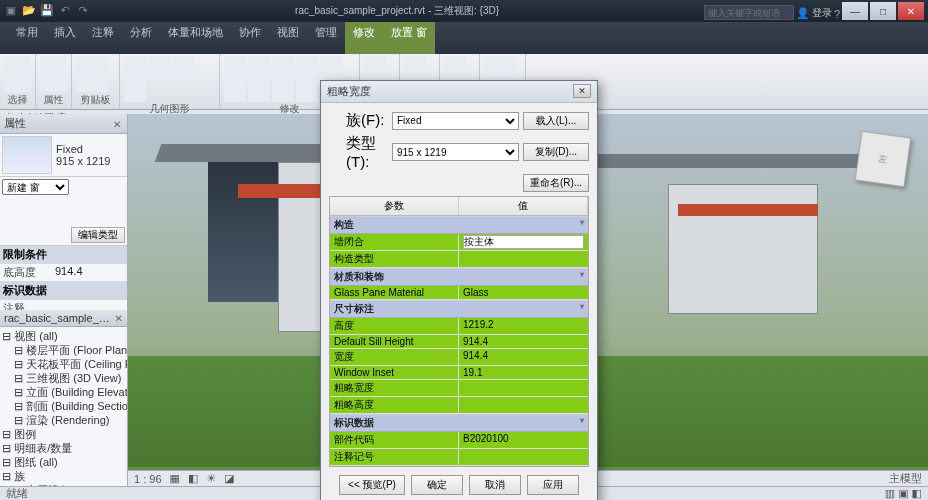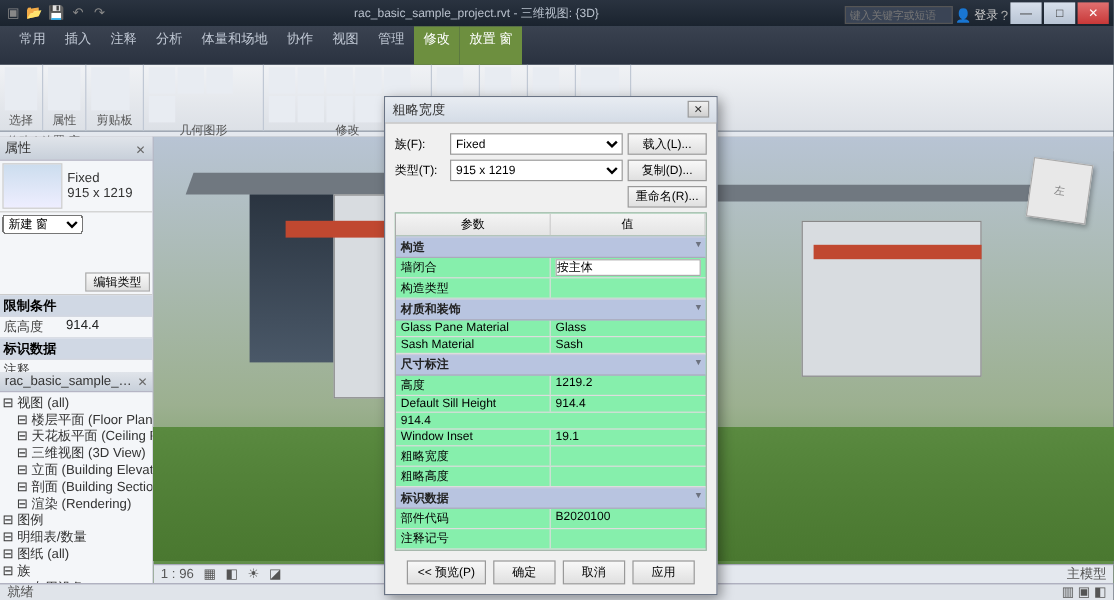--- a/index.html
+++ b/index.html
@@ -64,25 +64,25 @@
 .ground { position: absolute; left:0; right:0; bottom:0; height: 130px; background: linear-gradient(#5a8a40,#4a7830); transform: perspective(400px) rotateX(50deg); transform-origin: top; }
 .viewcube { position: absolute; right: 20px; top: 20px; width: 50px; height: 50px; background: #e8e8e8; border: 1px solid #aaa; transform: rotate(8deg); box-shadow: 2px 2px 4px rgba(0,0,0,.3); font-size: 9px; text-align: center; padding-top: 18px; color: #888; }
 .viewcontrols { position: absolute; left:0; right:0; bottom:0; height:16px; background:#e4e8ee; border-top:1px solid #aab; font-size:10px; padding:1px 6px; color:#555; display:flex; gap:8px; align-items:center; }
 
 
 .dialog { position: absolute; left: 320px; top: 80px; width: 278px; background: #f0f0f0; border: 1px solid #6a7485; box-shadow: 3px 3px 10px rgba(0,0,0,.4); z-index: 100; }
 .dlg-title { background: linear-gradient(#e8ecf2,#d4dce6); padding: 3px 6px; font-size: 11px; color: #333; display: flex; justify-content: space-between; border-bottom: 1px solid #bbb; }
 .dlg-title .x { width: 18px; height: 14px; background: linear-gradient(#f0f0f0,#d0d0d0); border: 1px solid #999; text-align: center; font-size: 9px; line-height: 12px; }
 .dlg-body { padding: 8px; }
 .dlg-row { display: flex; align-items: center; margin-bottom: 4px; gap: 4px; }
-.dlg-row label { width: 42px; font-size: 10px; }
+.dlg-row label { width: 42px; font-size: 15px; margin-left: 17px; }
 .dlg-row select { flex: 1; height: 18px; font-size: 10px; border: 1px solid #999; background: #fff; }
 .dlg-row .sidebtn { width: 66px; height: 18px; font-size: 10px; background: linear-gradient(#f8f8f8,#e0e0e0); border: 1px solid #999; }
 .param-label { font-size: 10px; margin: 6px 0 2px; }
-.param-table { border: 1px solid #aaa; width: 100%; background: #86efac; }
+.param-table { border: 1px solid #aaa; width: 100%; background: #84cc16; }
 .param-head { display: flex; background: linear-gradient(#f4f4f4,#e4e4e4); border-bottom: 1px solid #bbb; }
 .param-head div { flex: 1; text-align: center; font-size: 10px; padding: 2px; border-right: 1px solid #ccc; }
 .param-grouphead { background: #b8c4e0; padding: 1px 4px; font-size: 10px; font-weight: bold; color: #222; border-bottom: 1px solid #aab; border-top: 1px solid #ccd; position: relative; }
 .param-grouphead::after { content: "▾"; position: absolute; right: 4px; font-size: 8px; opacity: .5; }
 .param-cell { display: flex; border-bottom: 1px solid #ddd; }
 .param-cell .pk { width: 50%; padding: 1px 4px; font-size: 10px; border-right: 1px solid #ddd; }
 .param-cell .pv { width: 50%; padding: 1px 4px; font-size: 10px; }
 .param-cell .pv input { width: 100%; border: 1px solid #aaa; font-size: 10px; height: 14px; }
 .dlg-buttons { display: flex; justify-content: center; gap: 6px; margin-top: 8px; }
 .dlg-buttons button { height: 20px; padding: 0 8px; font-size: 10px; background: linear-gradient(#f8f8f8,#e0e0e0); border: 1px solid #999; min-width: 52px; }
@@ -316,34 +316,31 @@
           </div>
           <div class="param-cell">
             <div class="pk">构造类型</div>
             <div class="pv"></div>
           </div>
           <div class="param-grouphead">材质和装饰</div>
           <div class="param-cell">
             <div class="pk">Glass Pane Material</div>
             <div class="pv">Glass</div>
           </div>
-          <div class="param-cell">
-            <div class="pk">Sash Material</div>
-            <div class="pv">Sash</div>
-          </div>
           <div class="param-grouphead">尺寸标注</div>
           <div class="param-cell">
             <div class="pk">高度</div>
             <div class="pv">1219.2</div>
           </div>
           <div class="param-cell">
             <div class="pk">Default Sill Height</div>
             <div class="pv">914.4</div>
           </div>
           <div class="param-cell">
+            <div class="pk">宽度</div>
             <div class="pv">914.4</div>
           </div>
           <div class="param-cell">
             <div class="pk">Window Inset</div>
             <div class="pv">19.1</div>
           </div>
           <div class="param-cell">
             <div class="pk">粗略宽度</div>
             <div class="pv"></div>
           </div>

